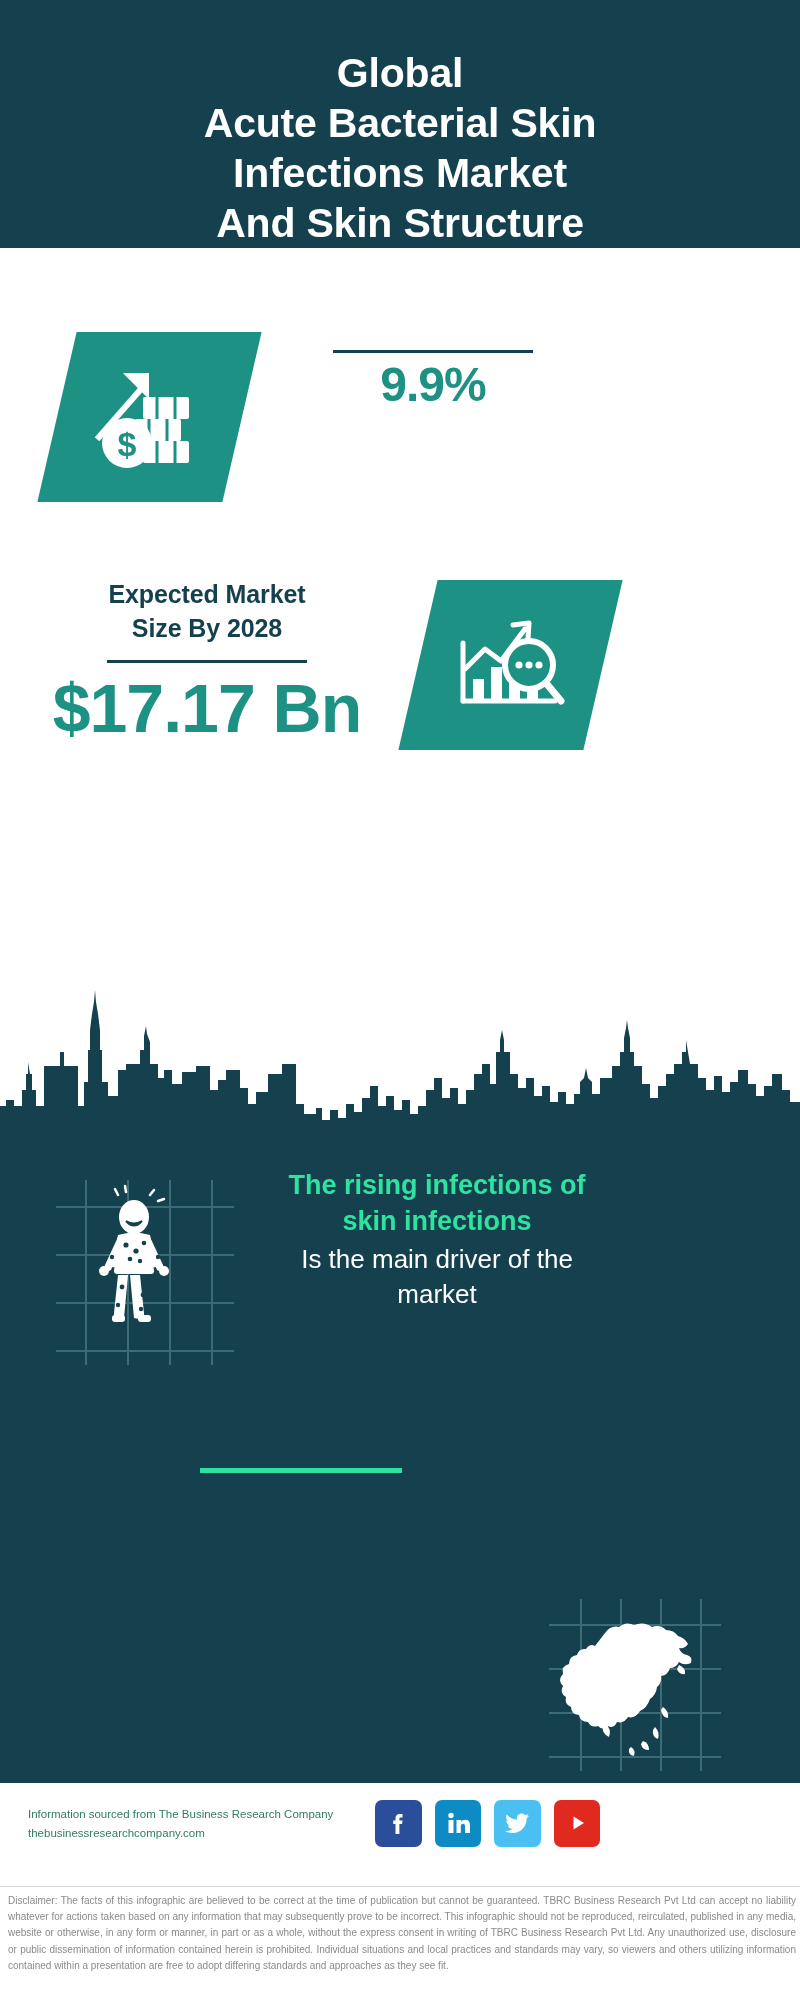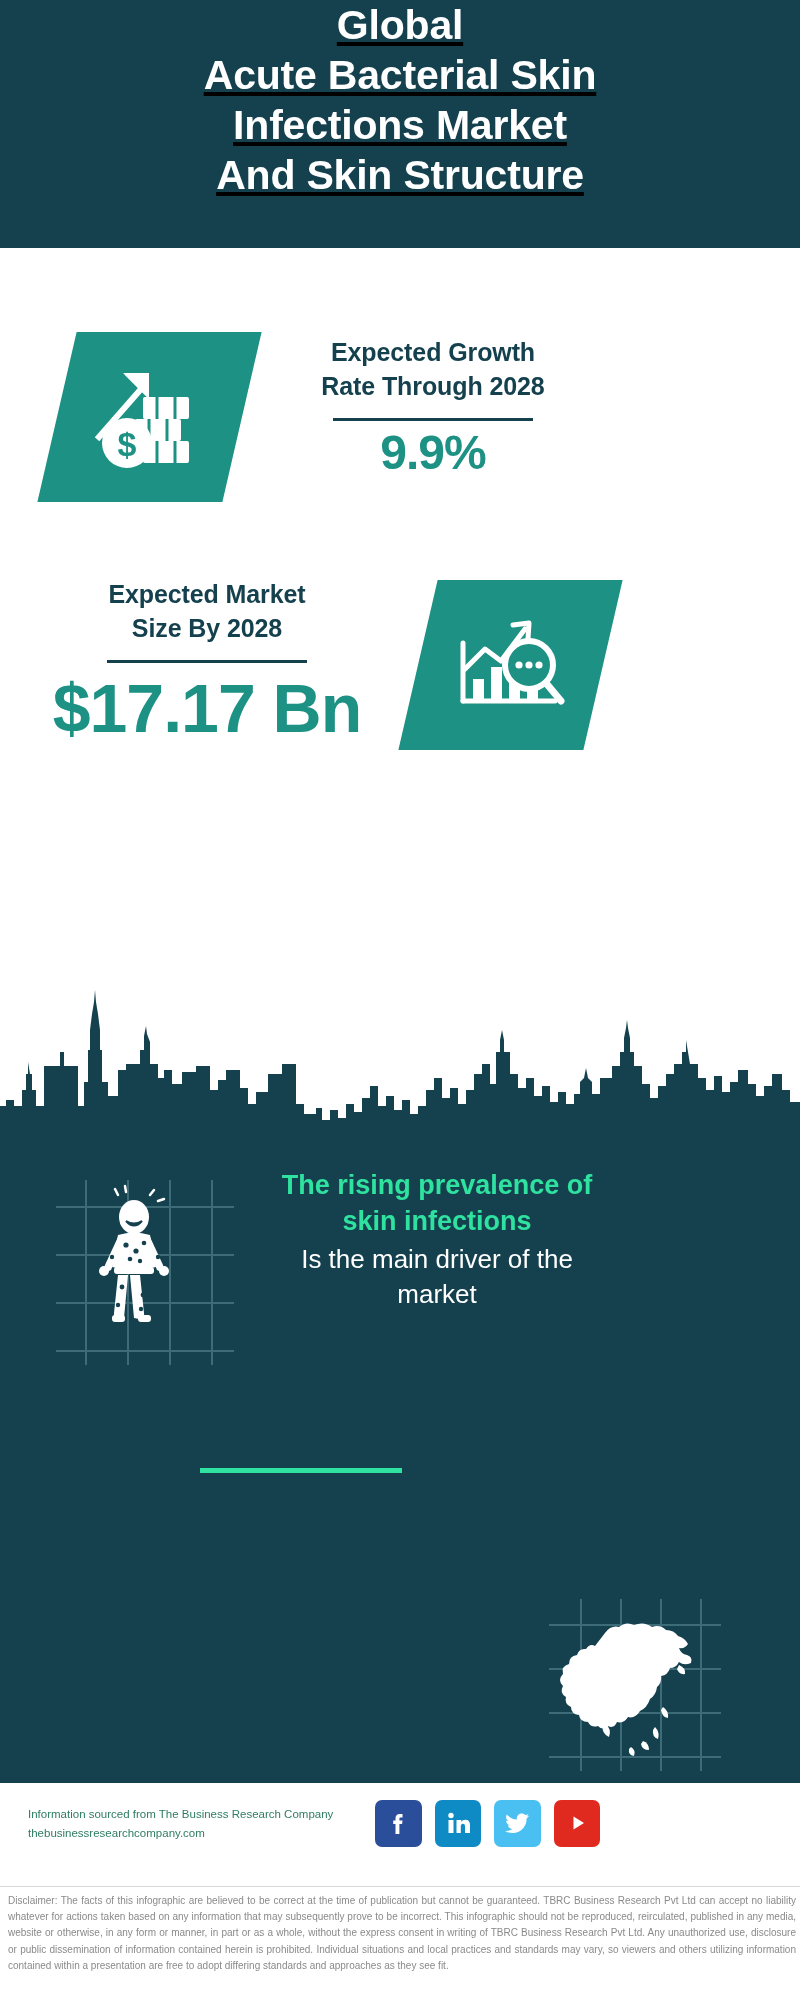--- a/index.html
+++ b/index.html
@@ -9,21 +9,21 @@
     background:#ffffff;
     position:relative;
     overflow:hidden;
   }
   .page { width:800px; height:2000px; position:relative; }
 
   
   .header {
     position:absolute; left:0; top:0; width:800px; height:248px;
     background:#15414f;
-    display:flex; align-items:flex-start; justify-content:center;text-decoration:underline;
+    display:flex; align-items:flex-end; justify-content:center;
   }
   .header-title {
     color:#ffffff;
     font-size:41px;
     font-weight:bold;
     line-height:1.22;
     text-align:center;
     letter-spacing:-0.2px;
     padding:0 24px;
   }
@@ -182,24 +182,20 @@
               <line x1="76" y1="60" x2="76" y2="82"></line>
               <line x1="66" y1="82" x2="66" y2="104"></line>
               <line x1="84" y1="82" x2="84" y2="104"></line>
             </g>
             <circle cx="36" cy="84" r="25" fill="#ffffff"></circle>
             <text x="36" y="97" font-family="'Liberation Sans',sans-serif" font-size="34" font-weight="bold" fill="#1d9183" text-anchor="middle">$</text>
           </svg>
         </div>
       </div>
       <div class="stat-text growth-text">
-        <div class="stat-label">
-          <div>Expected Growth</div>
-          <div>Rate Through 2028</div>
-        </div>
         <div class="stat-rule"></div>
         <div class="stat-value">9.9%</div>
       </div>
     </div>
 
     <div class="size-row">
       <div class="stat-text size-text">
         <div class="stat-label">
           <div>Expected Market</div>
           <div>Size By 2028</div>
@@ -294,21 +290,21 @@
           <circle cx="74" cy="112" r="2.4"></circle>
         <circle cx="95" cy="120" r="2.4"></circle>
           <circle cx="70" cy="130" r="2.2"></circle>
         <circle cx="93" cy="134" r="2.2"></circle>
       </g>
     </svg>
   </div>
 
   <div class="driver-block">
     <div class="driver-head">
-      <div>The rising prevalence of</div>
+      <div>The rising infections of</div>
       <div>skin infections</div>
     </div>
     <div class="driver-sub">
       <div>Is the main driver of the</div>
       <div>market</div>
     </div>
   </div>
 
   <div class="mid-divider"></div>
 

